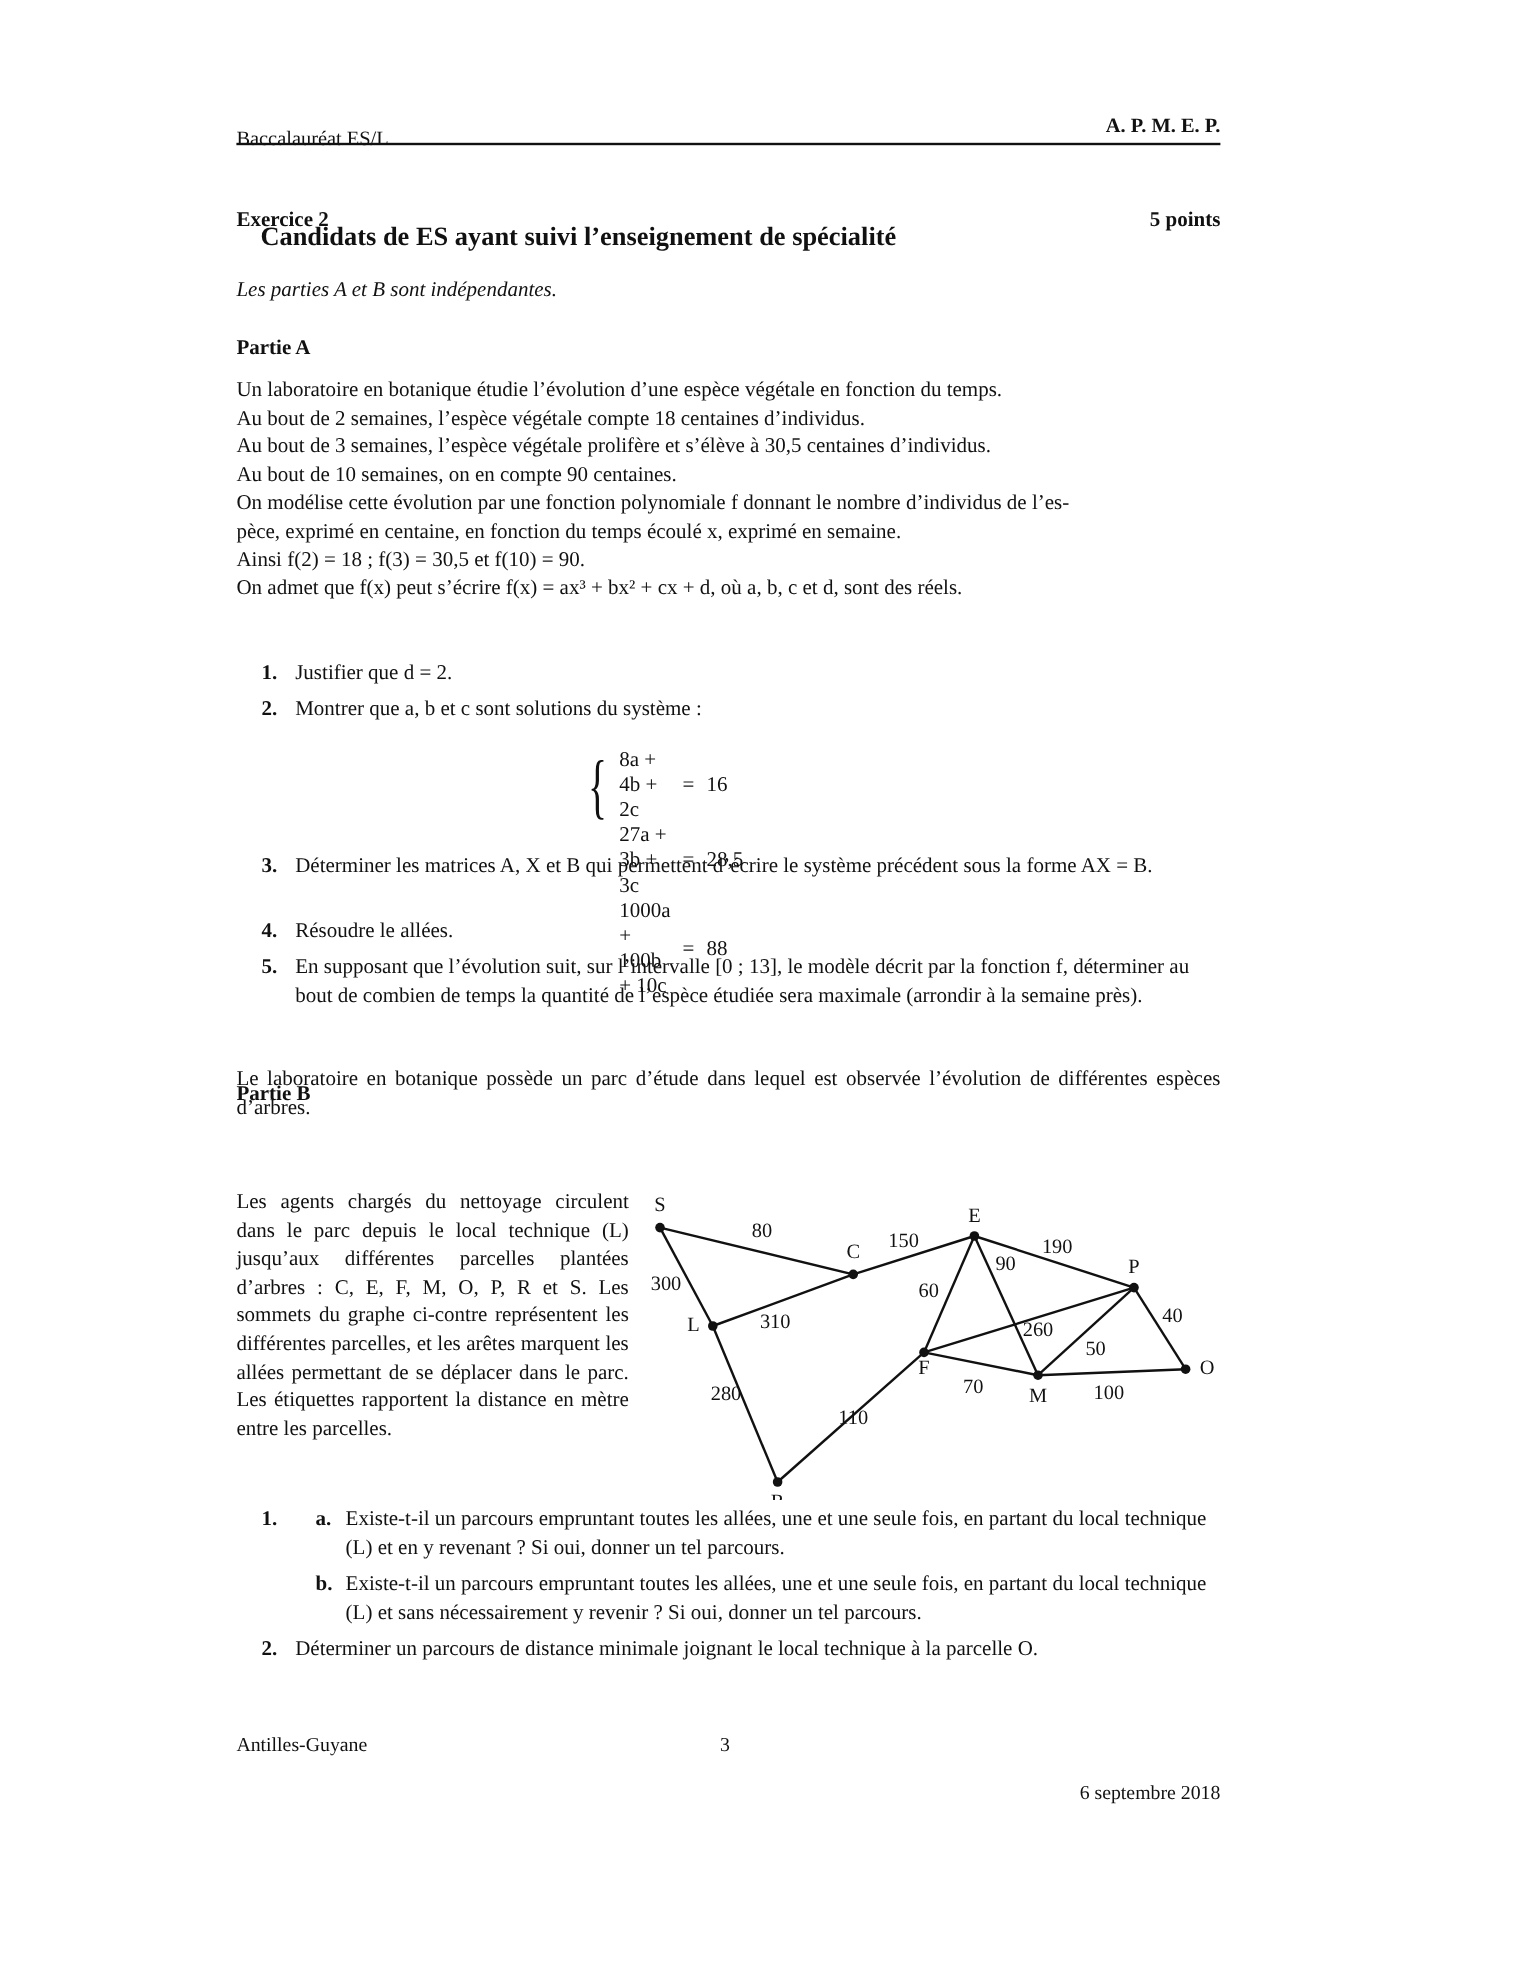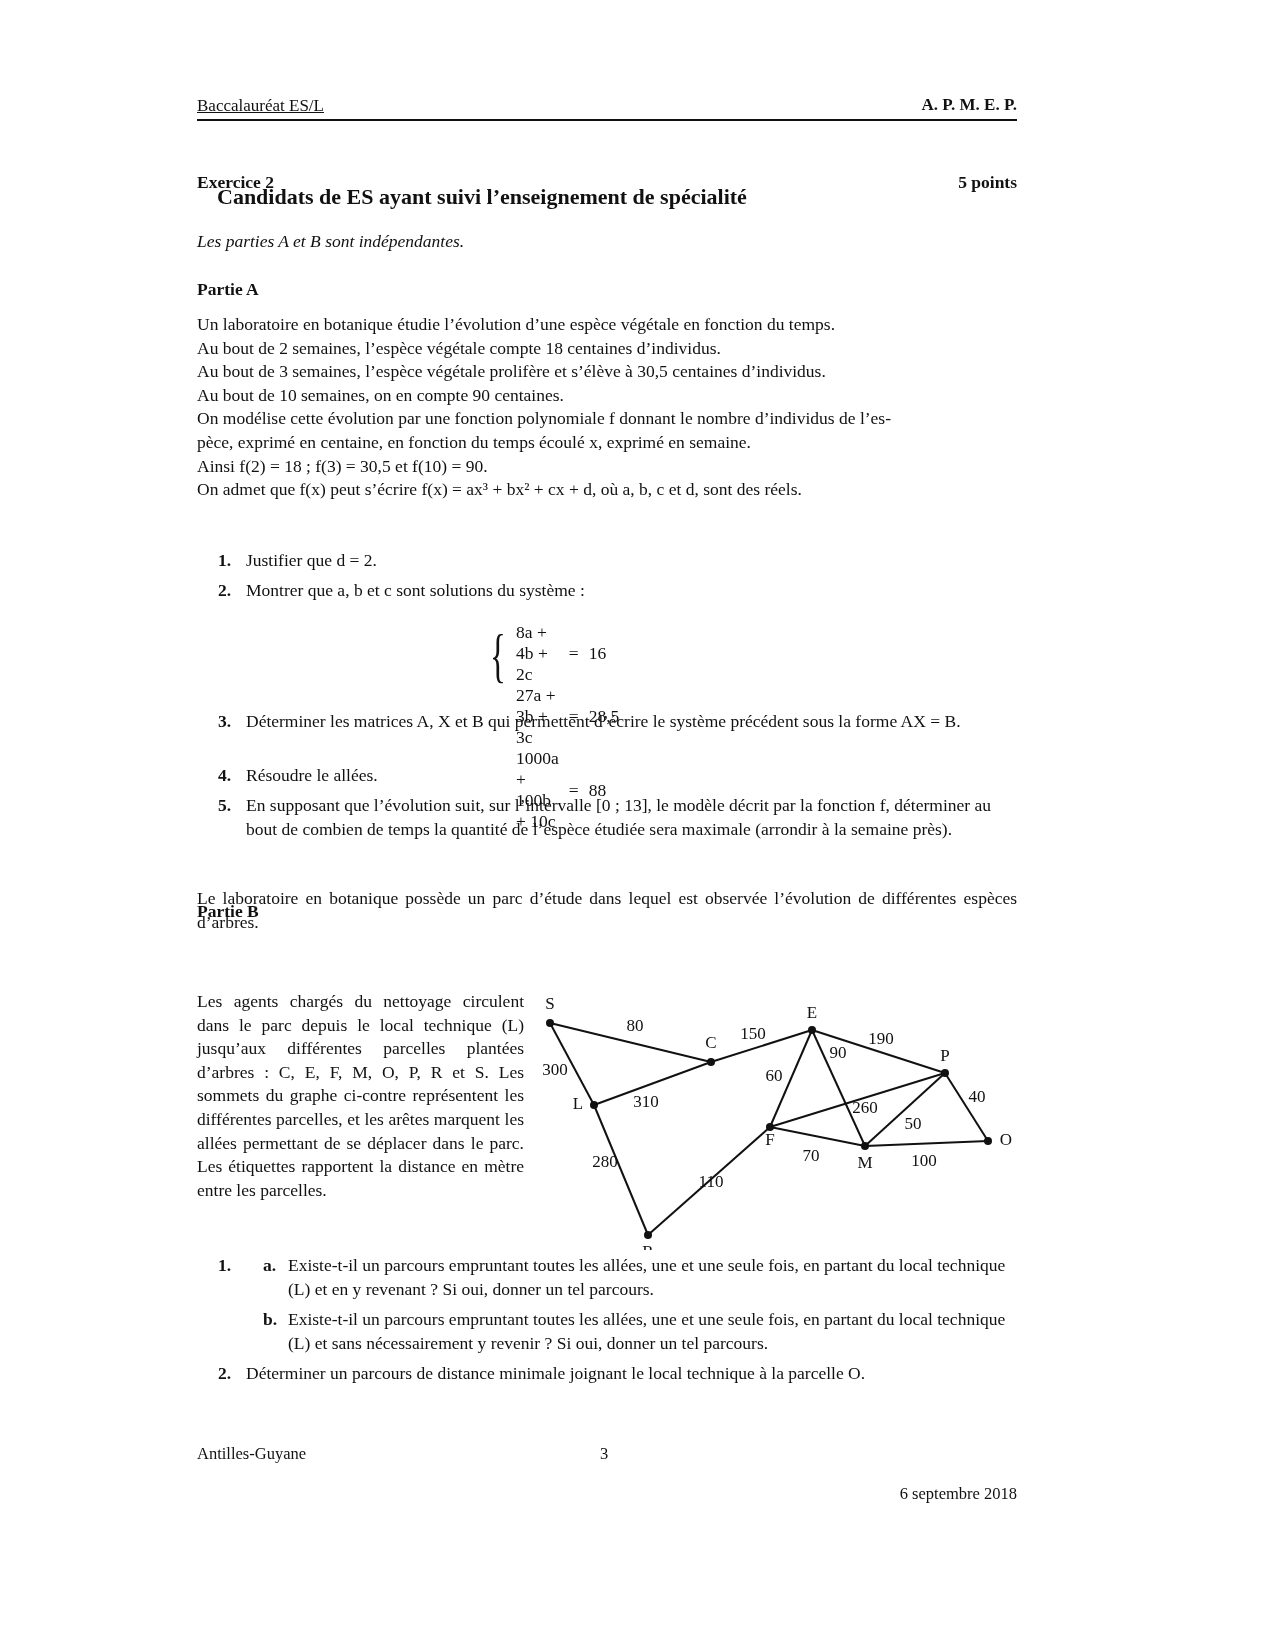--- a/index.html
+++ b/index.html
@@ -1,18 +1,18 @@
 <!DOCTYPE html>
 <html><head>
 <meta charset="utf-8">
 <style>
   html, body { margin:0; padding:0; background:#fff; }
   body { width:1275px; height:1650px; position:relative; font-family:"Liberation Serif", "DejaVu Serif", serif; color:#111; }
   .abs { position:absolute; }
-  .hdr-left { left:197px; top:96px; font-size:17px;text-decoration:underline; }
+  .hdr-left { left:197px; top:106px; font-size:17px; }
   .hdr-right { right:258px; top:95px; font-size:17px; font-weight:bold; }
   .hdr-rule { left:197px; top:119px; width:820px; height:2px; background:#111; }
   .ex-title { left:197px; top:172px; font-size:17.5px; font-weight:bold; }
   .ex-points { right:258px; top:172px; font-size:17.5px; font-weight:bold; }
   .ex-sub { left:197px; top:184px; font-size:22px; font-weight:bold;margin-left:20px; }
   .intro { left:197px; top:231px; font-size:17.5px; font-style:italic; }
   .part-title { left:197px; font-size:17.5px; font-weight:bold; }
   .para { left:197px; width:820px; font-size:17.5px; line-height:23.6px; }
   .para div { white-space:nowrap; }
   .q { left:218px; width:800px; font-size:17.5px; line-height:24px; }

